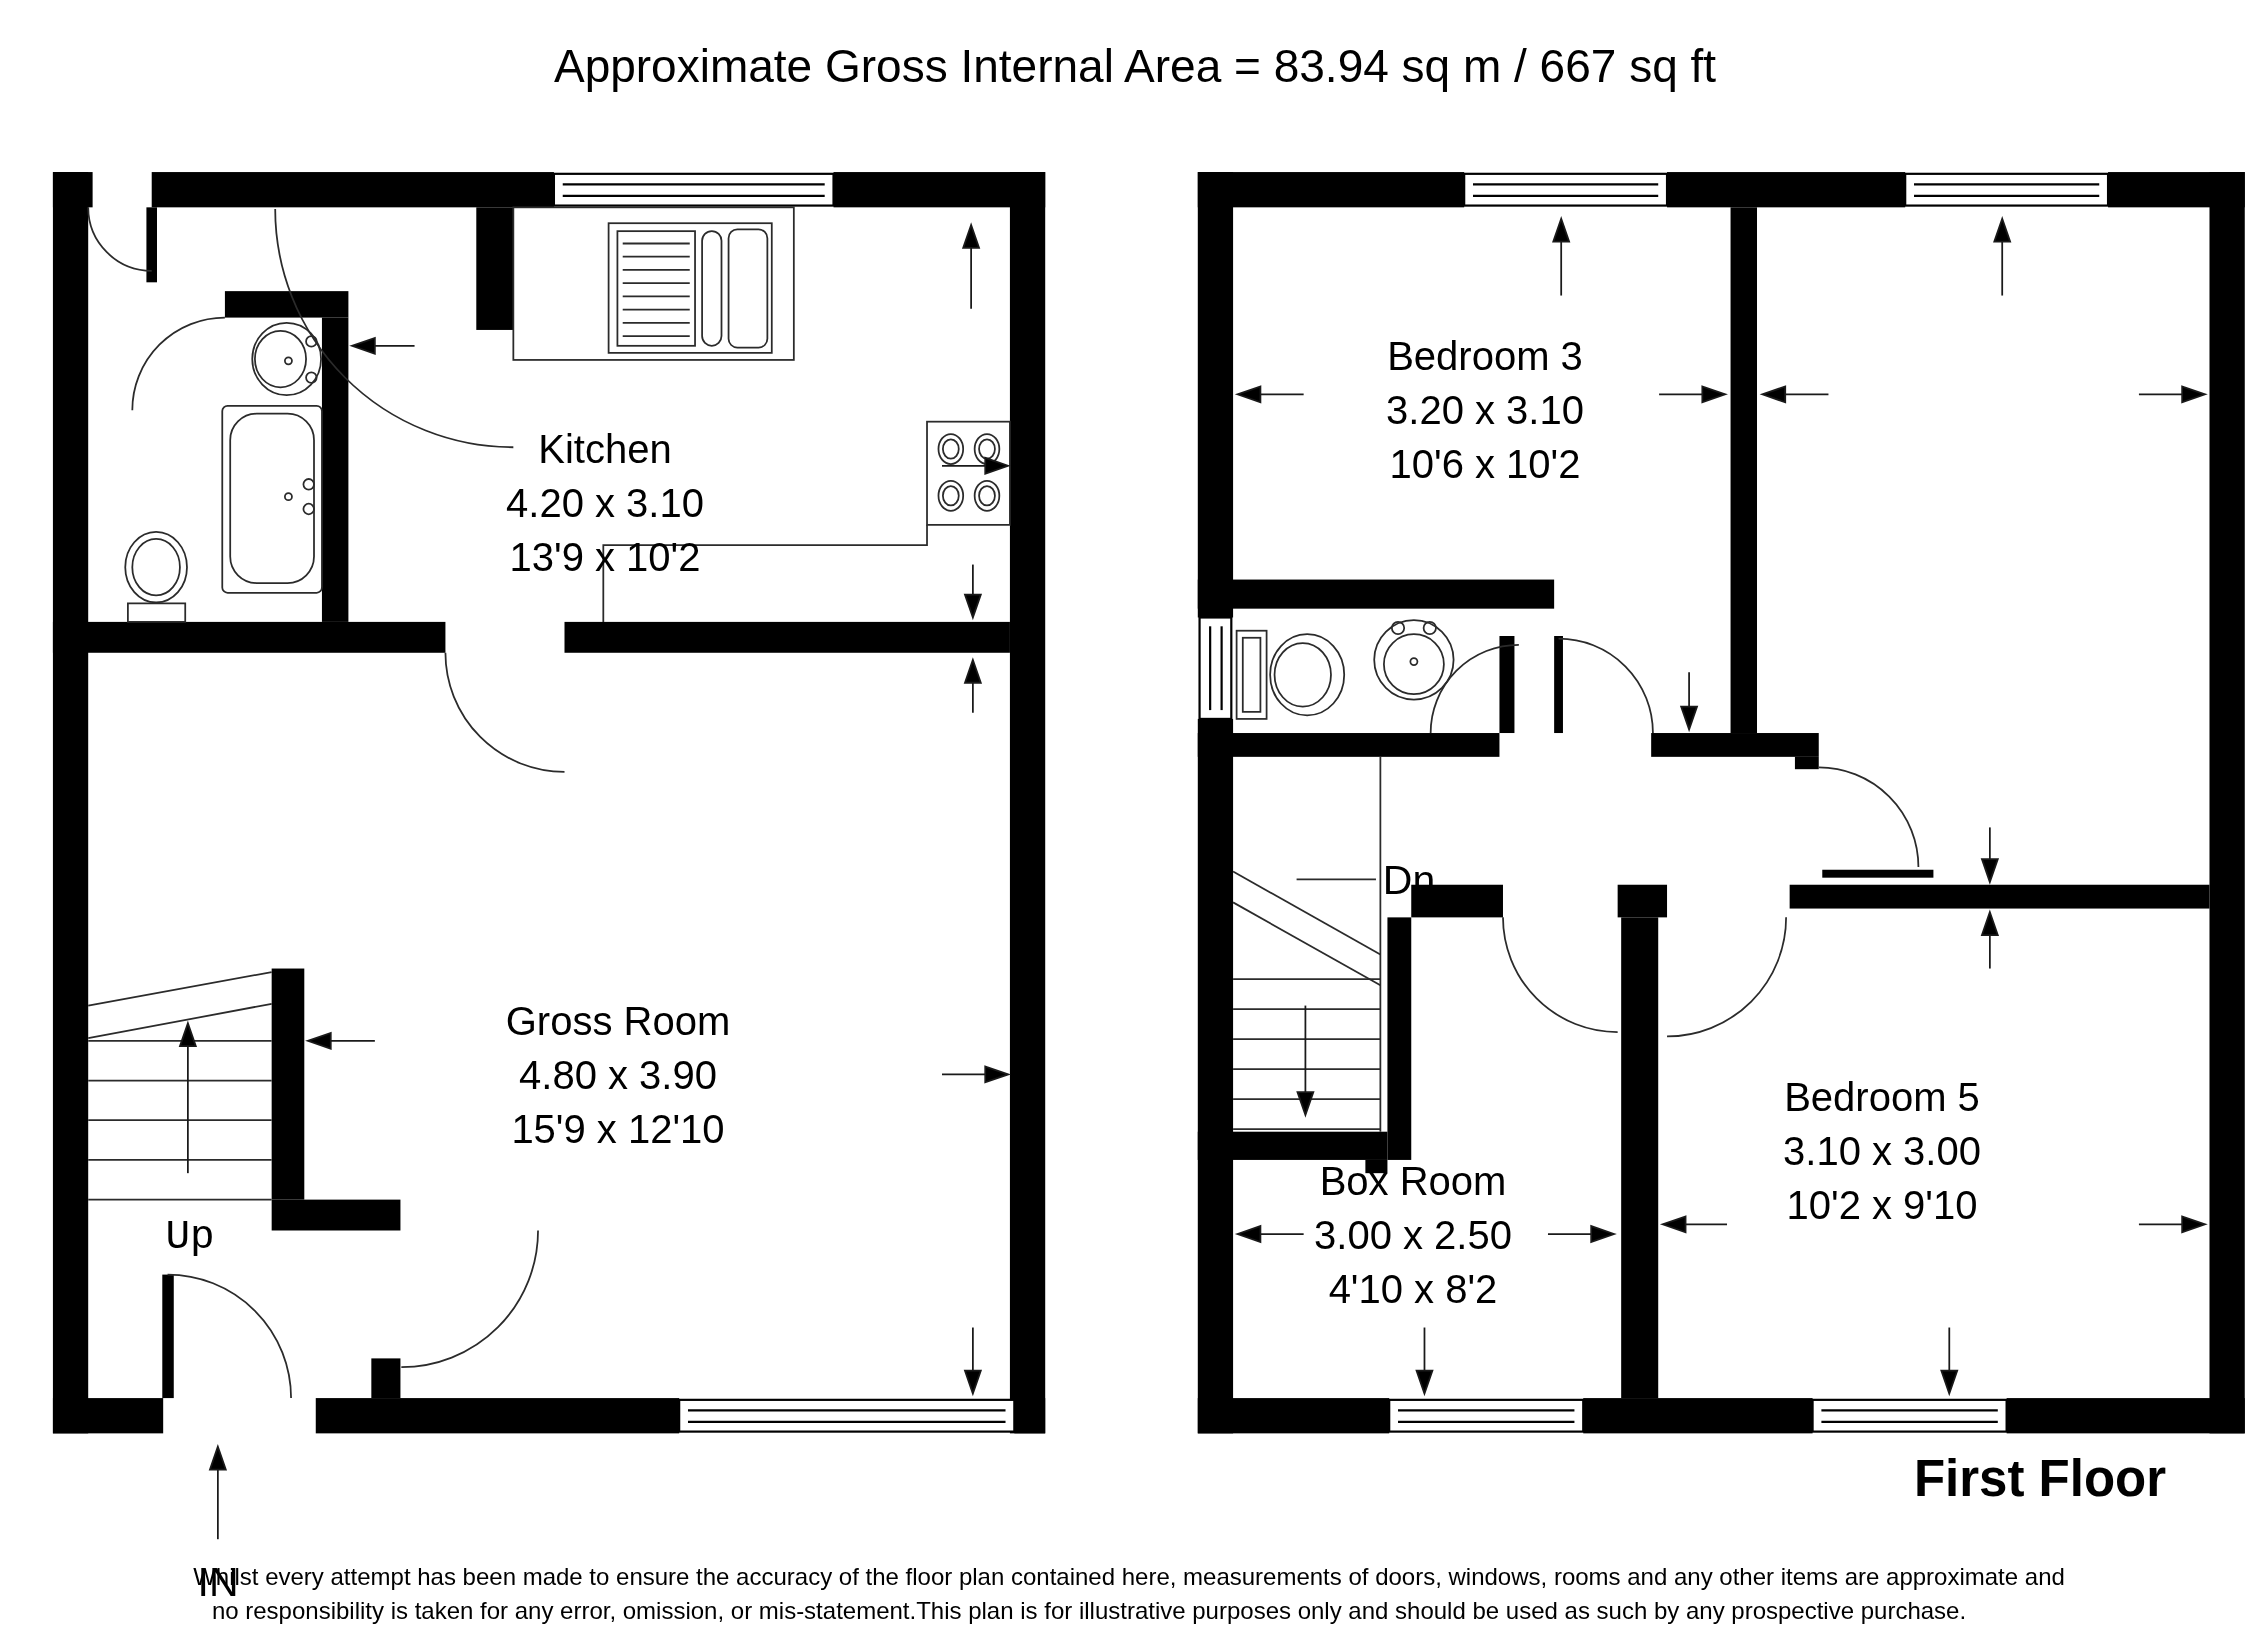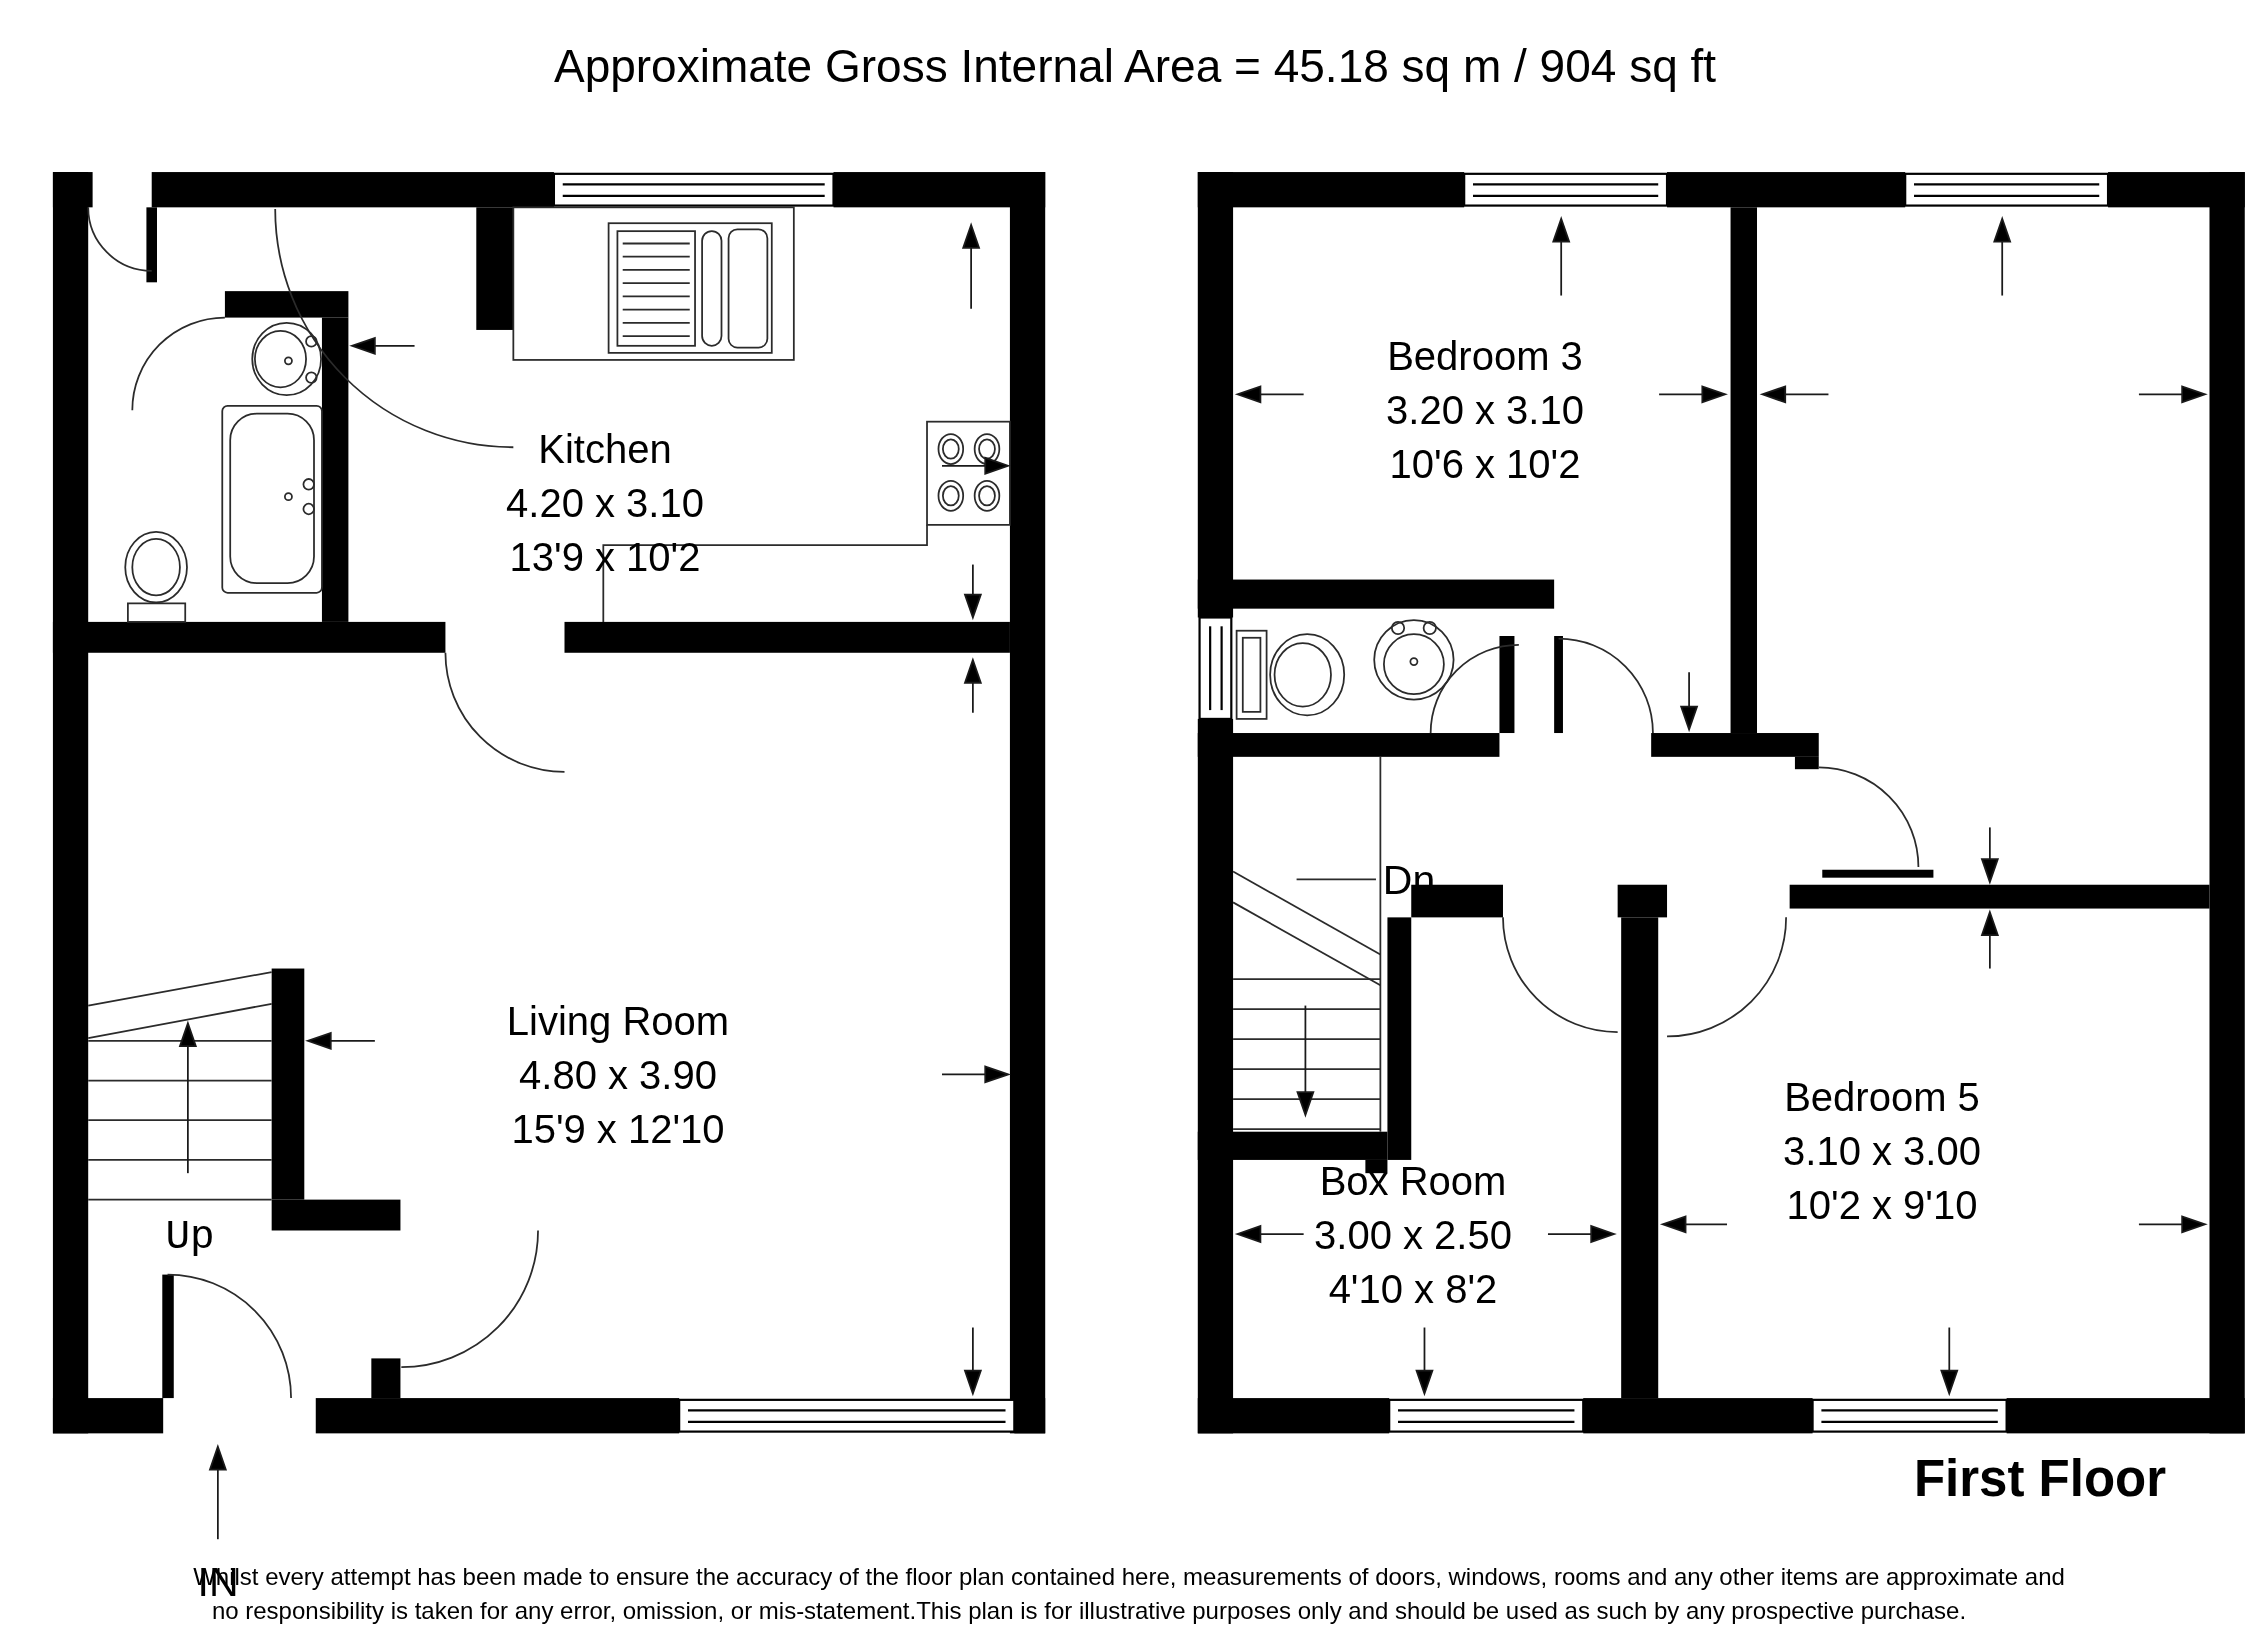--- a/index.html
+++ b/index.html
@@ -260,30 +260,30 @@
         <polygon points="1403,1399 1429,1390 1429,1408"></polygon>
         <line x1="1810" y1="1399" x2="1755" y2="1399"></line>
         <polygon points="1830,1399 1804,1390 1804,1408"></polygon>
         <line x1="1615" y1="1560" x2="1615" y2="1505"></line>
         <polygon points="1615,1580 1606,1554 1624,1554"></polygon>
         <line x1="1480" y1="1244" x2="1480" y2="1140"></line>
         <polygon points="1480,1264 1471,1238 1489,1238"></polygon>
       </g>
   </svg>
 
-  <div class="abs title" style="left:1135px;top:66px;">Approximate Gross Internal Area = 45.18 sq m / 904 sq ft</div>
+  <div class="abs title" style="left:1135px;top:66px;">Approximate Gross Internal Area = 83.94 sq m / 667 sq ft</div>
 
   <div class="abs room-label" style="left:605px;top:483px;margin-top:20px;">
     <div>Kitchen</div>
     <div>4.20 x 3.10</div>
     <div>13'9 x 10'2</div>
   </div>
 
   <div class="abs room-label" style="left:618px;top:1075px;">
-    <div>Living Room</div>
+    <div>Gross Room</div>
     <div>4.80 x 3.90</div>
     <div>15'9 x 12'10</div>
   </div>
 
   <div class="abs room-label" style="left:1485px;top:410px;">
     <div>Bedroom 3</div>
     <div>3.20 x 3.10</div>
     <div>10'6 x 10'2</div>
   </div>
 

